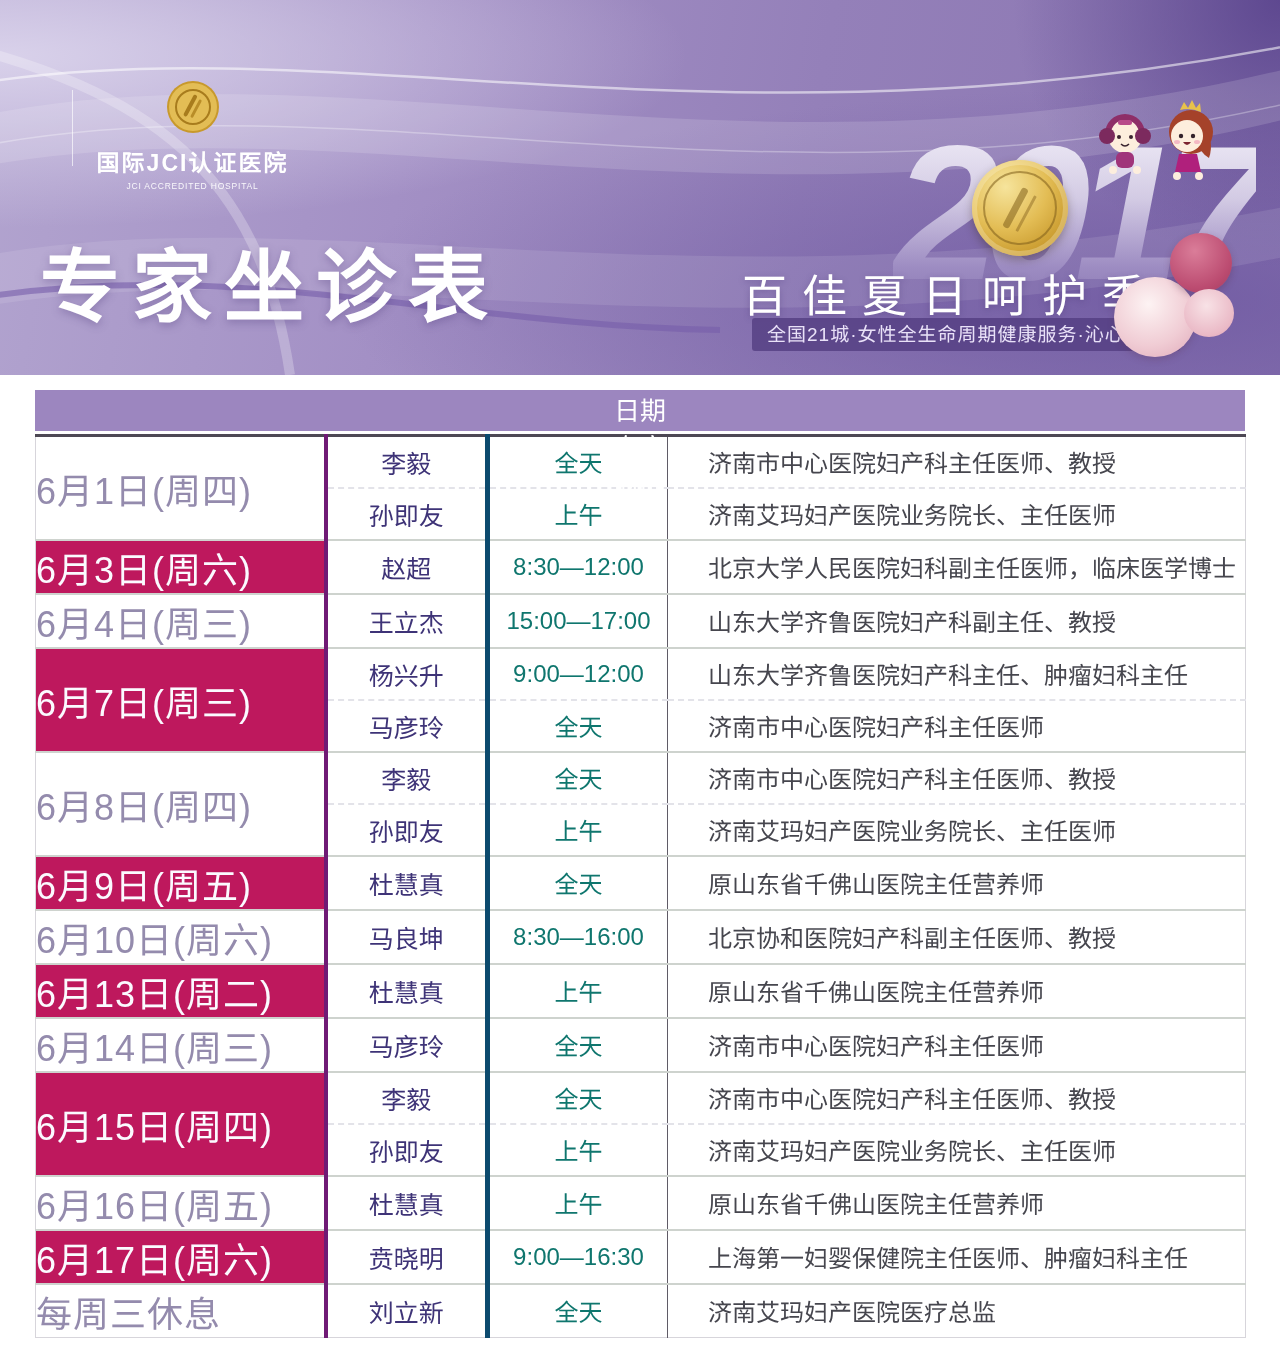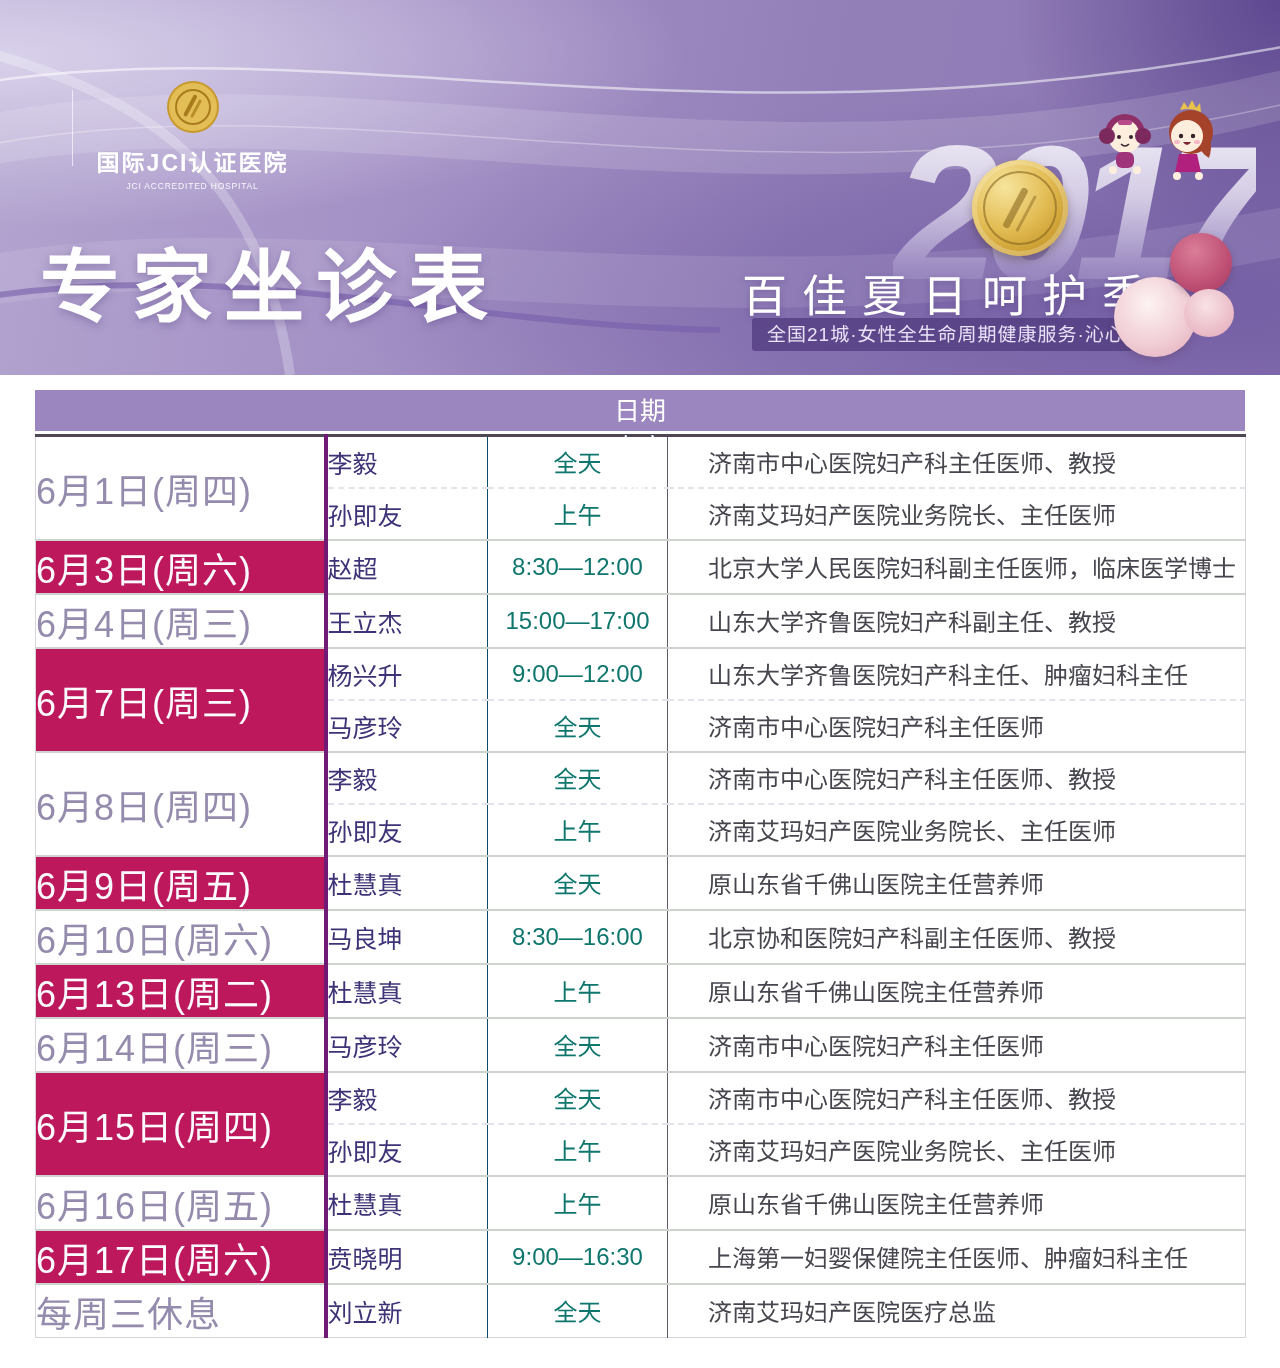--- a/index.html
+++ b/index.html
@@ -139,22 +139,22 @@
   tr.group-start > td { border-top: 2px solid #ced3ce; }
   tr.sub-row > td { border-top: 2px dashed #e3e3e9; }
 
   td.date-cell {
     text-align: left; font-size: 36px; letter-spacing: 1px;
     color: #948bad; background: #ffffff;
     border-right: 4px solid #701a75;
   }
   td.date-cell.highlight { background: #be185d; color: #fbfaff; margin-left: 29px; }
   td.expert-cell {
-    font-size: 25px; color: #3e3377; font-weight: 500;
-    border-right: 1px solid #0c4a6e;
+    text-align: center; font-size: 25px; color: #3e3377; font-weight: 500;
+    border-right: 5px solid #0c4a6e;
   }
   td.time-cell {
     text-align: center; font-size: 24px; color: #0f766e;
     border-right: 1px solid #5f5b66;
   }
   td.title-cell {
     font-size: 24px; color: #46464e;
     padding-left: 40px; text-align: left;
   }
 </style>

